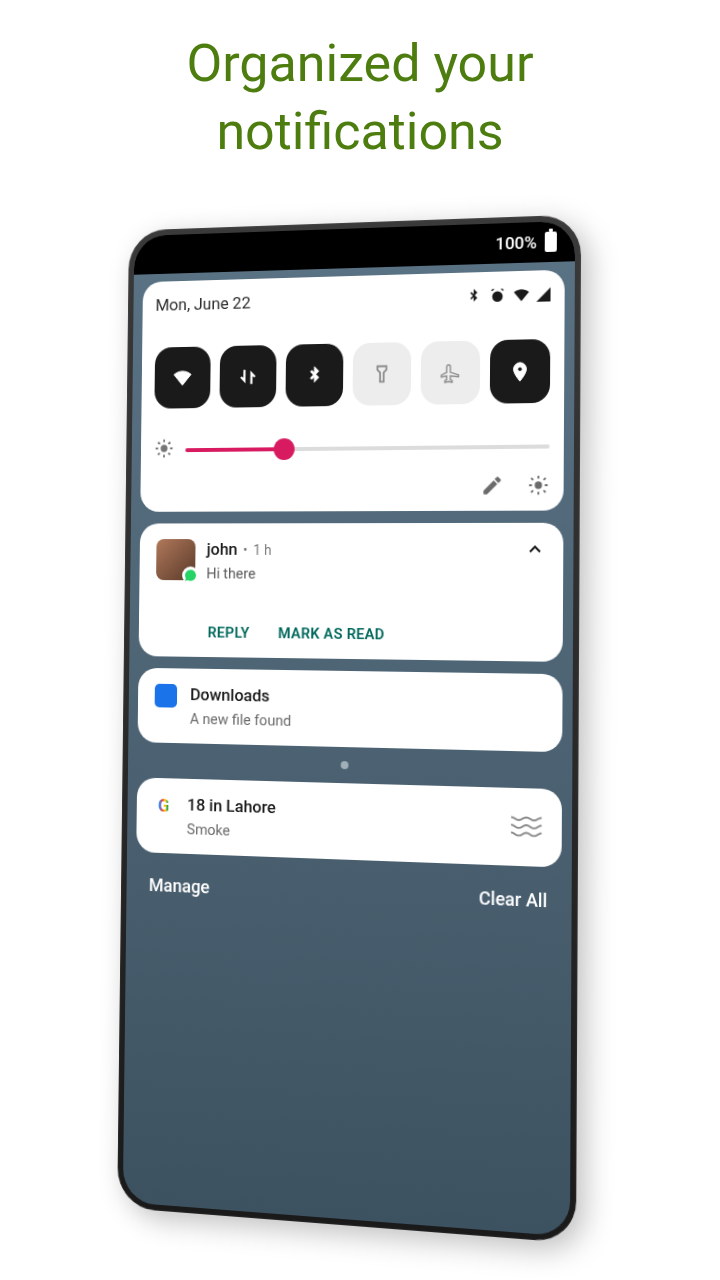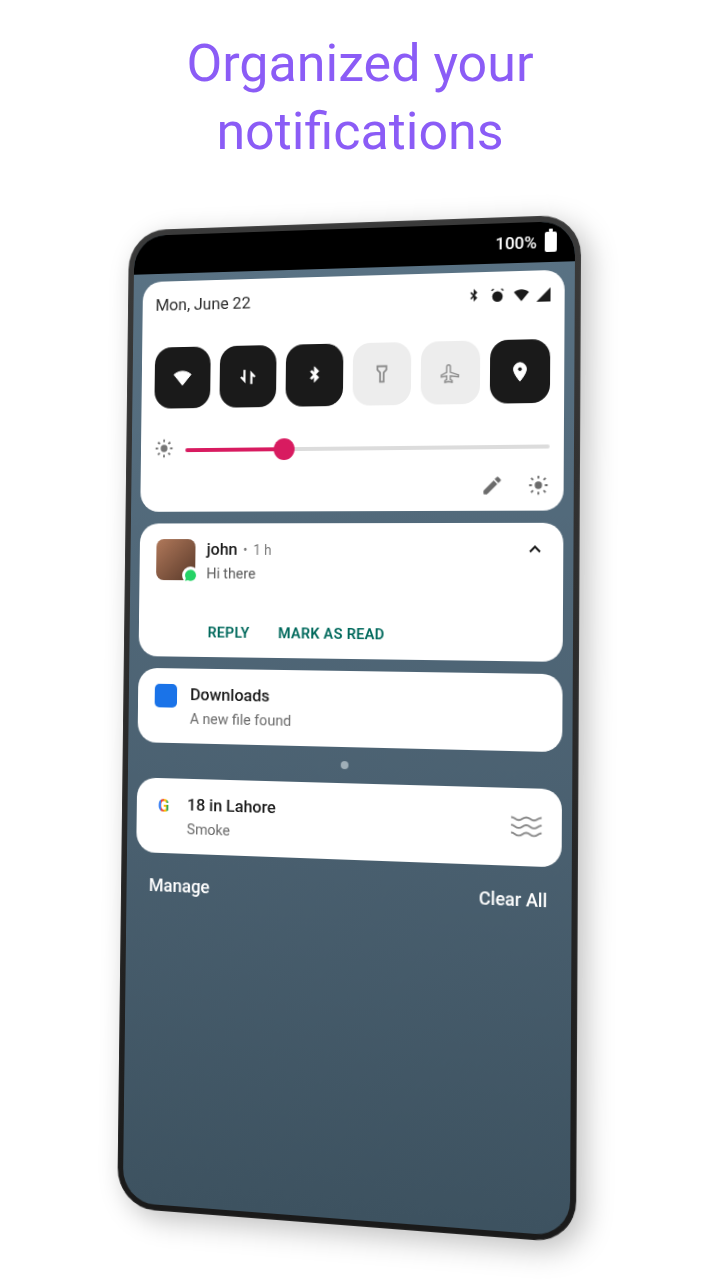--- a/index.html
+++ b/index.html
@@ -7,21 +7,21 @@
     width: 720px;
     height: 1280px;
     background: #ffffff;
     font-family: -apple-system, BlinkMacSystemFont, "Segoe UI", Roboto, sans-serif;
     overflow: hidden;
     position: relative;
   }
   .headline {
     text-align: center;
     font-size: 52px;
-    color: #8b5cf6;
+    color: #4d7c0f;
     font-weight: 400;
     padding: 30px 40px 10px;
     line-height: 1.3;
   }
   .phone-wrap {
     position: absolute;
     left: 110px;
     top: 220px;
     width: 500px;
     height: 1060px;

